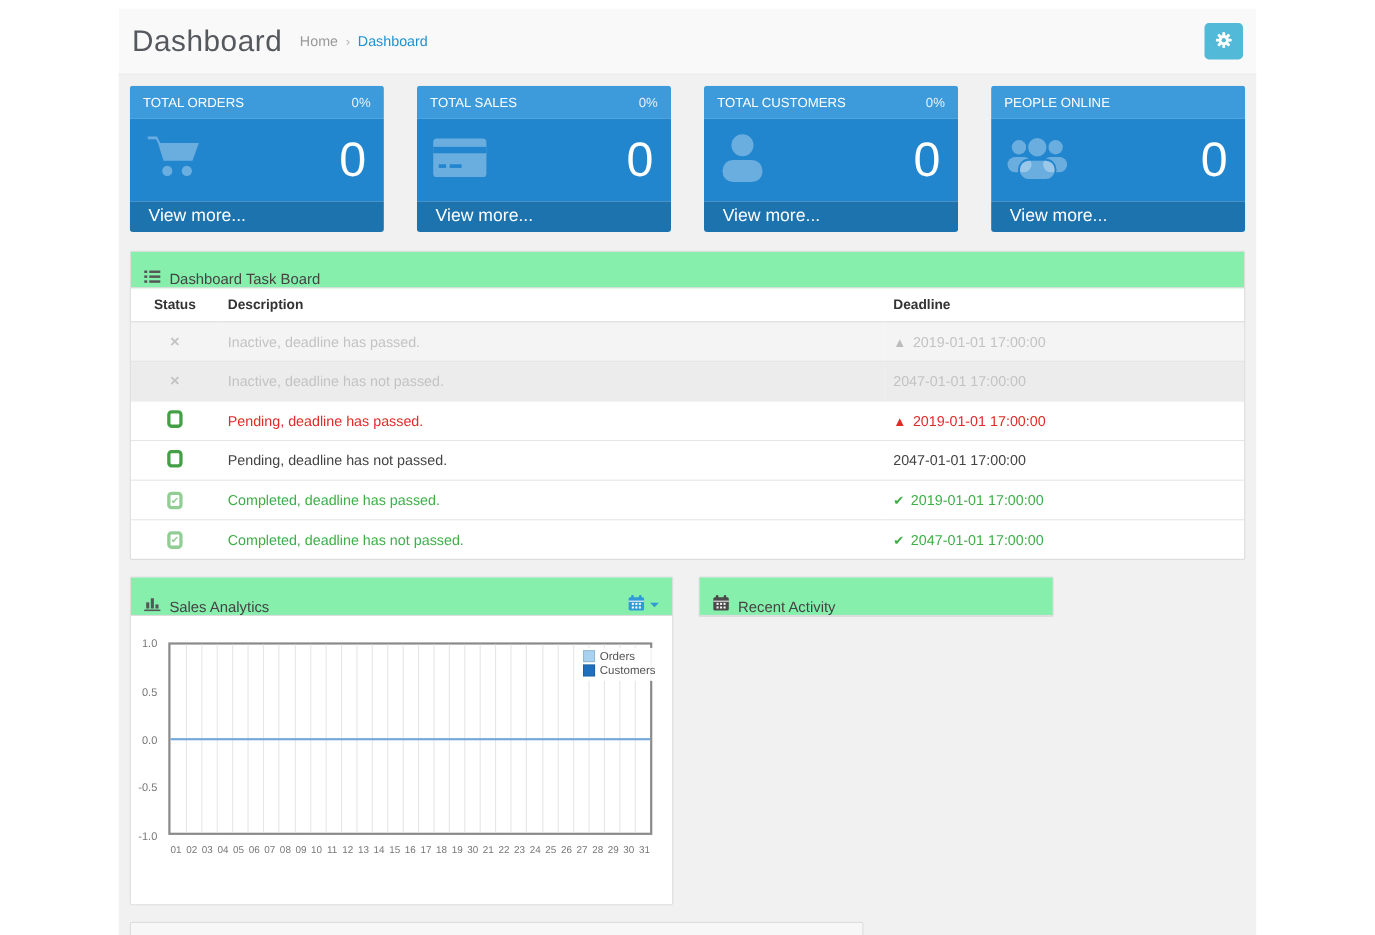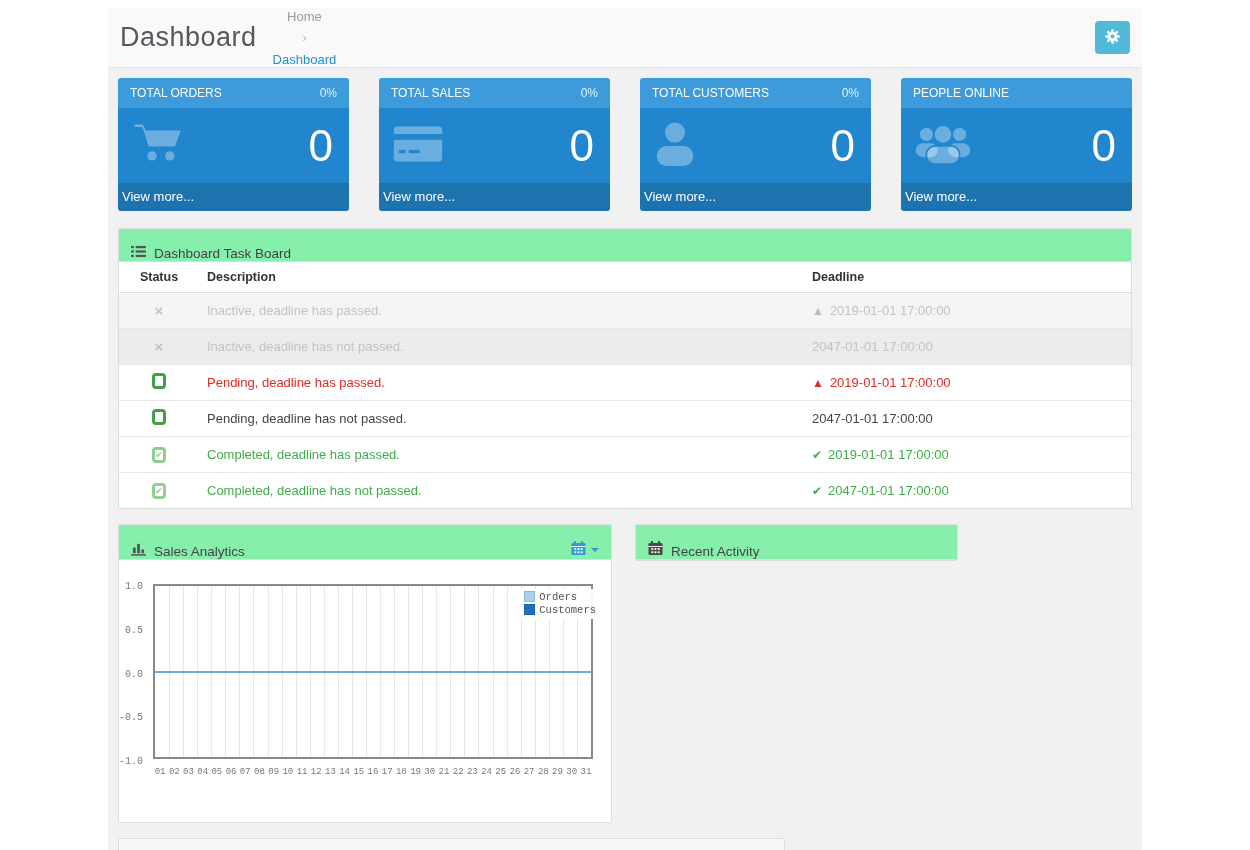--- a/index.html
+++ b/index.html
@@ -5,43 +5,43 @@
   * { margin:0; padding:0; box-sizing:border-box; }
   html,body { background:#fff; }
   body { font-family:"Liberation Sans","DejaVu Sans",sans-serif; }
   .canvas { position:relative; width:1250px; height:850px; background:#fff; overflow:hidden; }
   .app { position:absolute; left:108px; top:8px; width:1034px; height:842px; }
 
   
   .page-header { height:60px; background:#f9f9f9; border-bottom:1px solid #e6e6e6;
                  display:flex; align-items:center; padding:0 12px; }
   .page-title { font-size:27px; font-weight:300; color:#55595e; letter-spacing:0.5px; }
-  .breadcrumb { margin-left:16px; font-size:13px; color:#9a9a9a; display:flex; align-items:center; gap:7px;flex-direction:column; }
+  .breadcrumb { margin-left:16px; font-size:13px; color:#9a9a9a; display:flex; align-items:center; gap:7px; }
   .breadcrumb .crumb-home { color:#9a9a9a; cursor:pointer; }
   .breadcrumb .sep { color:#b5b5b5; font-size:12px; }
   .breadcrumb .crumb-current { color:#1e91cf; cursor:pointer; }
   .settings-btn { margin-left:auto; width:35px; height:33px; background:#52b9d8; border:none;
                   border-radius:4px; display:flex; align-items:center; justify-content:center; cursor:pointer; }
 
   
   .content { height:782px; background:#f1f1f1; padding:10px; overflow:hidden; }
 
   
   .tiles { display:grid; grid-template-columns:repeat(4,1fr); gap:30px; margin-bottom:17px; }
   .tile { height:133px; border-radius:3px; overflow:hidden; color:#fff; }
   .tile-heading { height:30px; background:#3d9bdb; display:flex; justify-content:space-between;
                   align-items:center; padding:0 12px; font-size:12px; }
   .tile-percent { color:rgba(255,255,255,0.85); }
   .tile-body { height:75px; background:#2286cf; position:relative; }
   .tile-icon { position:absolute; left:14px; top:50%; transform:translateY(-50%); }
   .tile-icon svg { fill:rgba(255,255,255,0.33); }
   .tile-value { position:absolute; right:16px; top:50%; transform:translateY(-50%);
                 font-size:44px; font-weight:300; }
-  .tile-footer { height:28px; background:#1d73ae; line-height:28px; padding:0 4px;
-                 font-size:13px; cursor:pointer; }
+  .tile-footer { height:28px; background:#1d73ae; line-height:28px; padding:0 17px;
+                 font-size:16px; cursor:pointer; }
 
   
   .panel { background:#fff; border:1px solid #ddd; border-radius:2px; }
   .panel-heading { background:#86efac; border-bottom:1px solid #ddd; padding:0 12px;
                    display:flex; align-items:flex-end; gap:8px; color:#444; font-size:13.5px; }
 
   
   .panel-tasks { margin-bottom:15px; }
   .panel-tasks .panel-heading { height:33px; }
   .task-table { width:100%; border-collapse:collapse; font-size:13px; color:#444; }
@@ -68,21 +68,21 @@
   .row-success .dl-icon { color:#3fae49; }
 
   
   .charts-row { display:flex; gap:23px; align-items:flex-start; }
   .panel-sales { width:494px; }
   .panel-sales .panel-heading { height:35px; }
   .calendar-btn { margin-left:auto; background:none; border:none; cursor:pointer;
                   display:flex; align-items:center; gap:5px; }
   .caret-down { width:0; height:0; border-left:4px solid transparent; border-right:4px solid transparent;
                 border-top:4px solid #2f9ad6; }
-  .chart-body { position:relative; height:262px;font-family:Liberation Mono, monospace; }
+  .chart-body { position:relative; height:262px; }
   .plot { position:absolute; left:34px; top:24px; width:440px; height:175px;
           border:2px solid #8a8a8a; background:#fff; }
   .vgrid { position:absolute; top:0; bottom:0; width:1px; background:#e6e6e6; }
   .series-line { position:absolute; left:0; right:0; height:2px; transform:translateY(-50%); }
   .yaxis { position:absolute; left:0; top:26px; width:28px; height:175px; }
   .ylab { position:absolute; right:4px; transform:translateY(-50%); font-size:10px; color:#777; }
   .xaxis { position:absolute; left:34px; top:203px; width:440px; height:14px; }
   .xlab { position:absolute; transform:translateX(-50%); top:4px; font-size:9px; color:#777; }
   .chart-legend { position:absolute; top:3px; right:-9px; background:rgba(255,255,255,0.92);
                   padding:2px 4px; font-size:10.5px; color:#545454; z-index:2; }

